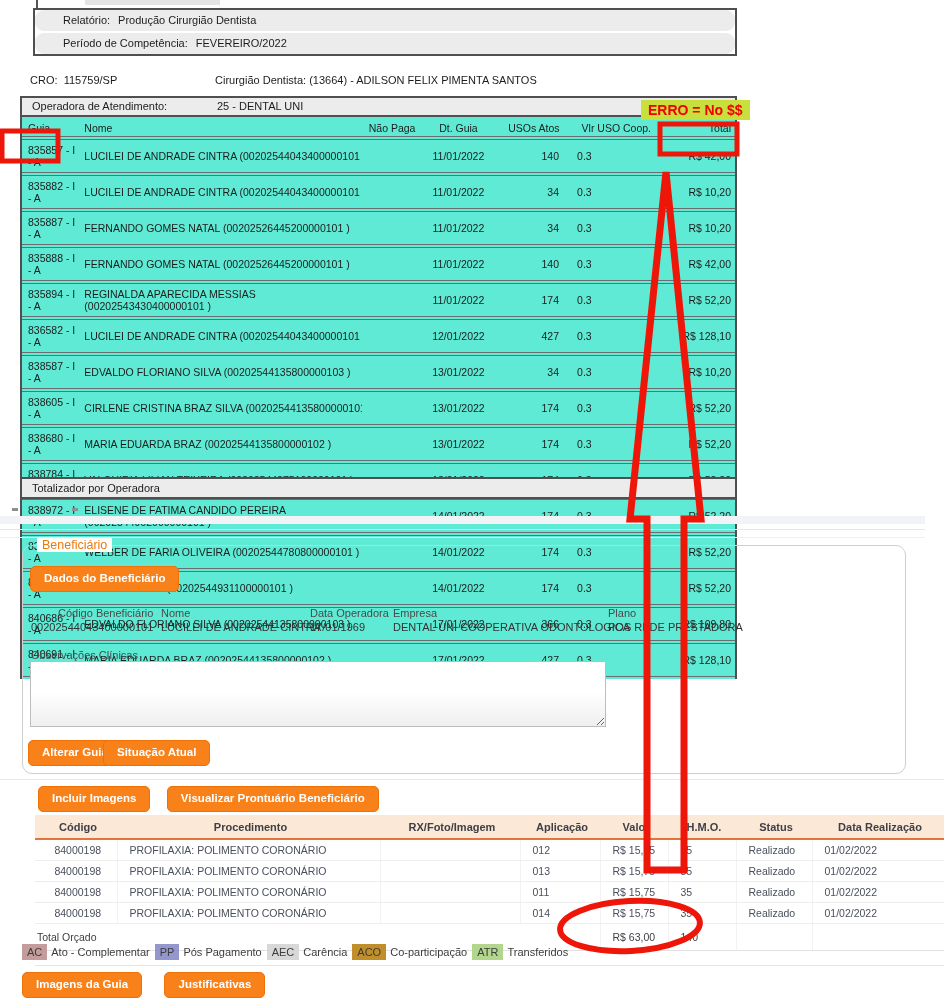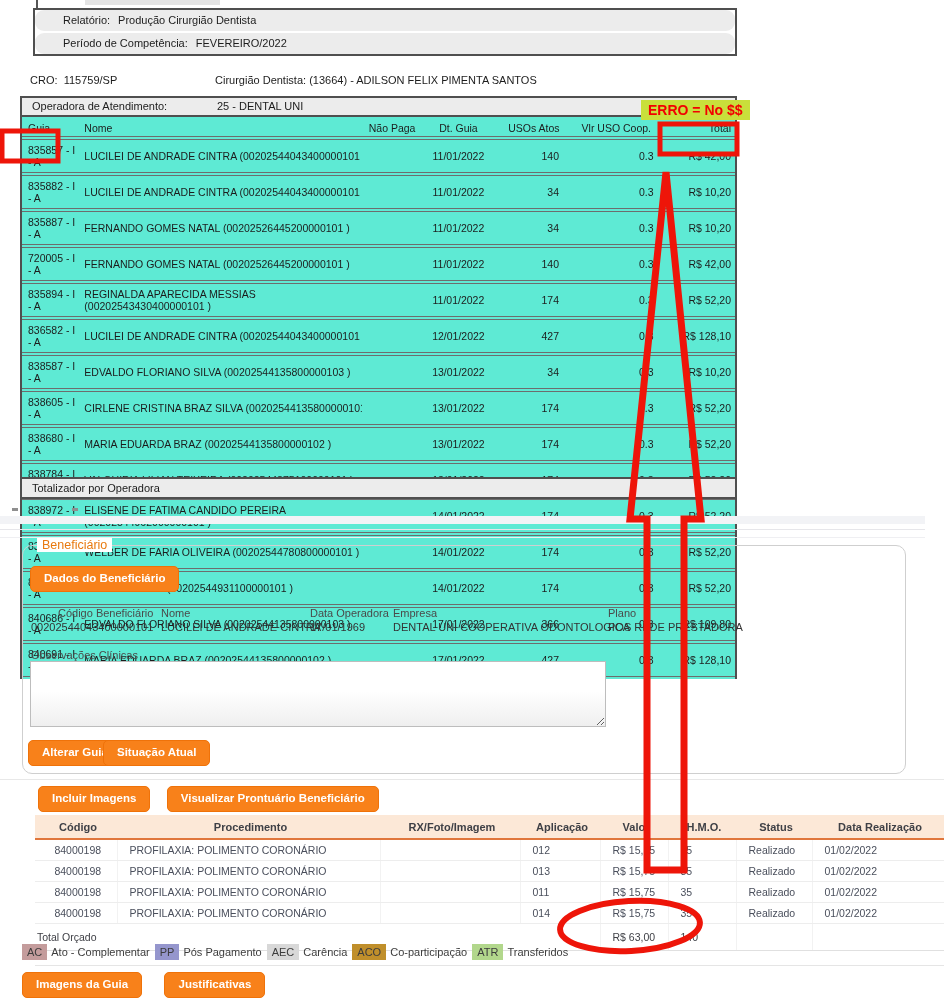--- a/index.html
+++ b/index.html
@@ -28,21 +28,21 @@
   table.rtable th{font-weight:normal;text-align:left;padding:3px 4px 2px 4px;border-bottom:1px solid #6d6d6d;}
   table.rtable td{border-top:1px solid #6d6d6d;border-bottom:1px solid #6d6d6d;padding:4px 4px;vertical-align:middle;}
   table.rtable th:nth-child(1){padding-left:6px;}
   table.rtable td:nth-child(1){padding-left:6px;}
   table.rtable td:nth-child(2){white-space:pre;overflow:hidden;line-height:1.15;}
   table.rtable th:nth-child(3),table.rtable td:nth-child(3){text-align:center;}
   table.rtable th:nth-child(4),table.rtable td:nth-child(4){text-align:center;}
   table.rtable th:nth-child(5){text-align:center;}
   table.rtable td:nth-child(5){text-align:right;padding-right:14px;}
   table.rtable th:nth-child(6){text-align:center;}
-  table.rtable td:nth-child(6){text-align:right;padding-right:6px;}
+  table.rtable td:nth-child(6){text-align:left;padding-right:6px;}
   table.rtable th:nth-child(7){text-align:right;padding-right:4px;}
   table.rtable td:nth-child(7){text-align:right;padding-right:4px;}
   .totalizer-bar{left:20px;top:477px;width:703px;height:18px;background:#ececec;border:2px solid #4f4f4f;
     font-size:11px;line-height:18px;padding-left:10px;}
   .seam-mark{height:3px;background:#8f8f8f;top:508px;}
 
   
   .seam-band{left:0;top:516px;width:925px;height:8px;background:#f2f3f6;}
   .seam-rule1{left:0;top:529px;width:925px;height:1px;background:#e6e6ea;}
   .seam-rule2{left:0;top:537px;width:925px;height:1px;background:#efeff2;}
@@ -152,21 +152,21 @@
         <tr>
           <td>835887 - I - A</td>
           <td>FERNANDO GOMES NATAL (00202526445200000101 )</td>
           <td></td>
           <td>11/01/2022</td>
           <td>34</td>
           <td>0.3</td>
           <td>R$ 10,20</td>
         </tr>
         <tr>
-          <td>720005 - I - A</td>
+          <td>835888 - I - A</td>
           <td>FERNANDO GOMES NATAL (00202526445200000101 )</td>
           <td></td>
           <td>11/01/2022</td>
           <td>140</td>
           <td>0.3</td>
           <td>R$ 42,00</td>
         </tr>
         <tr>
           <td>835894 - I - A</td>
           <td>REGINALDA APARECIDA MESSIAS

